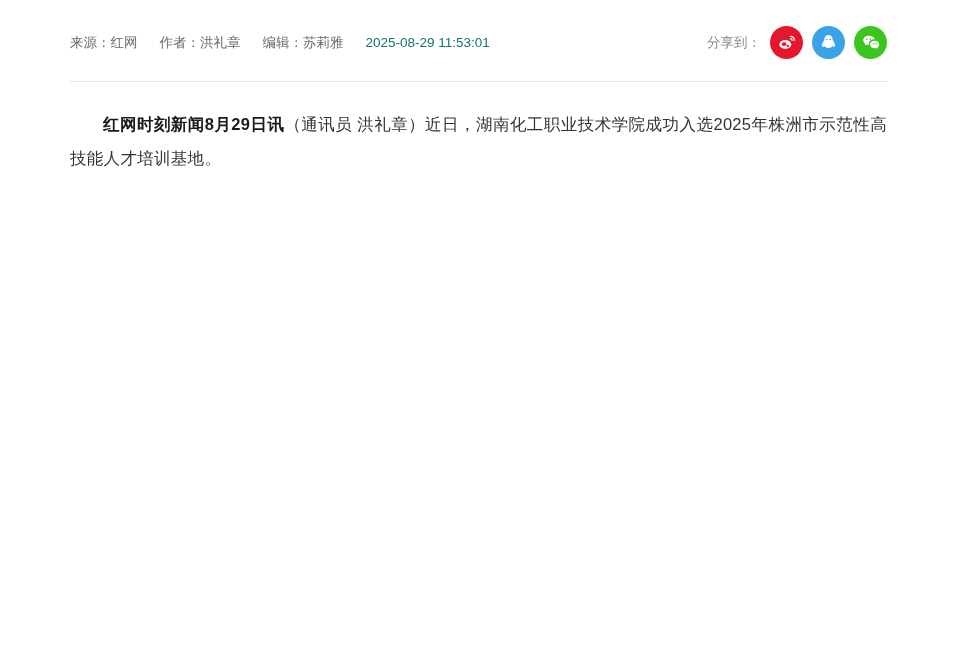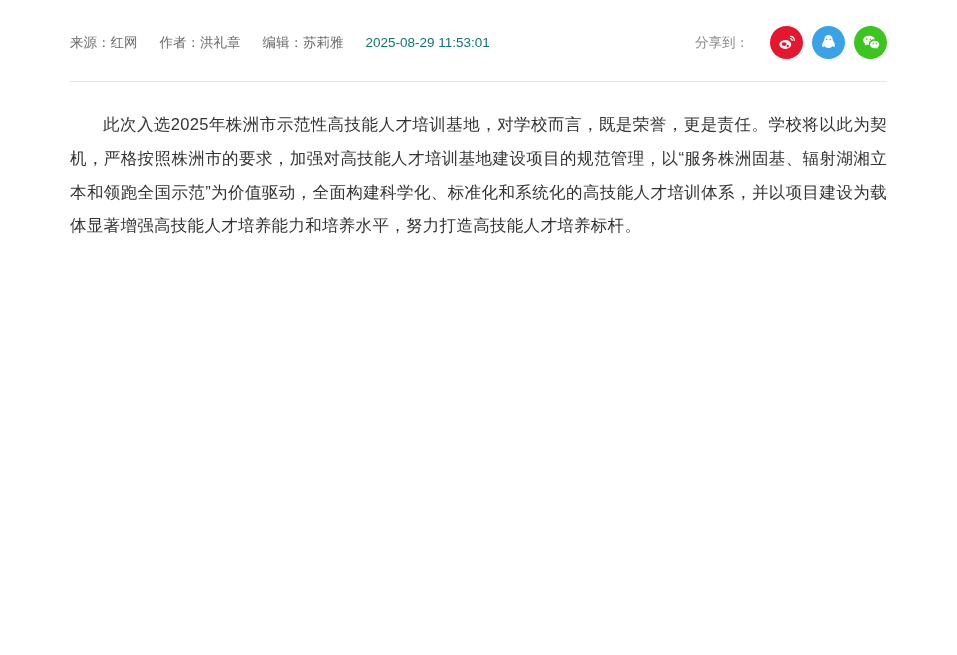--- a/index.html
+++ b/index.html
@@ -59,21 +59,21 @@
     color: #0f766e;
     white-space: nowrap;
   }
   .share-area {
     display: flex;
     align-items: center;
   }
   .share-label {
     font-size: 13.5px;
     color: #8a8a8a;
-    margin-right: 12px;
+    margin-right: 0;
     white-space: nowrap;
   }
   .share-btn {
     width: 33px;
     height: 33px;
     border-radius: 50%;
     margin-left: 9px;
     display: flex;
     align-items: center;
     justify-content: center;
@@ -154,16 +154,16 @@
             <path d="M16.4 9.3c-3.1 0-5.6 2-5.6 4.5s2.5 4.5 5.6 4.5c.7 0 1.4-.1 2-.3l1.9 1-.5-1.7c1.3-.8 2.1-2.1 2.1-3.5 0-2.5-2.5-4.5-5.5-4.5z" fill="#ffffff"></path>
             <circle cx="14.6" cy="12.9" r=".8" fill="#3cc51f"></circle>
             <circle cx="18.2" cy="12.9" r=".8" fill="#3cc51f"></circle>
           </svg>
         </span>
       </div>
     </div>
   </div>
 
   <div class="content">
-    <p class="para">此次入选2025年株洲市示范性高技能人才培训基地，对学校而言，既是荣誉，更是责任。学校将以此为契机，严格按照株洲市的要求，加强对高技能人才培训基地建设项目的规范管理，以“服务株洲固基、辐射湖湘立本和领跑全国示范”为价值驱动，全面构建科学化、标准化和系统化的高技能人才培训体系，并以项目建设为载体显著增强高技能人才培养能力和培养水平，努力打造高技能人才培养标杆。</p>
+    <p class="para"><strong>红网时刻新闻8月29日讯</strong><span>（通讯员 洪礼章）近日，湖南化工职业技术学院成功入选2025年株洲市示范性高技能人才培训基地。</span></p>
   </div>
 
 </div>
 
 </body></html>

